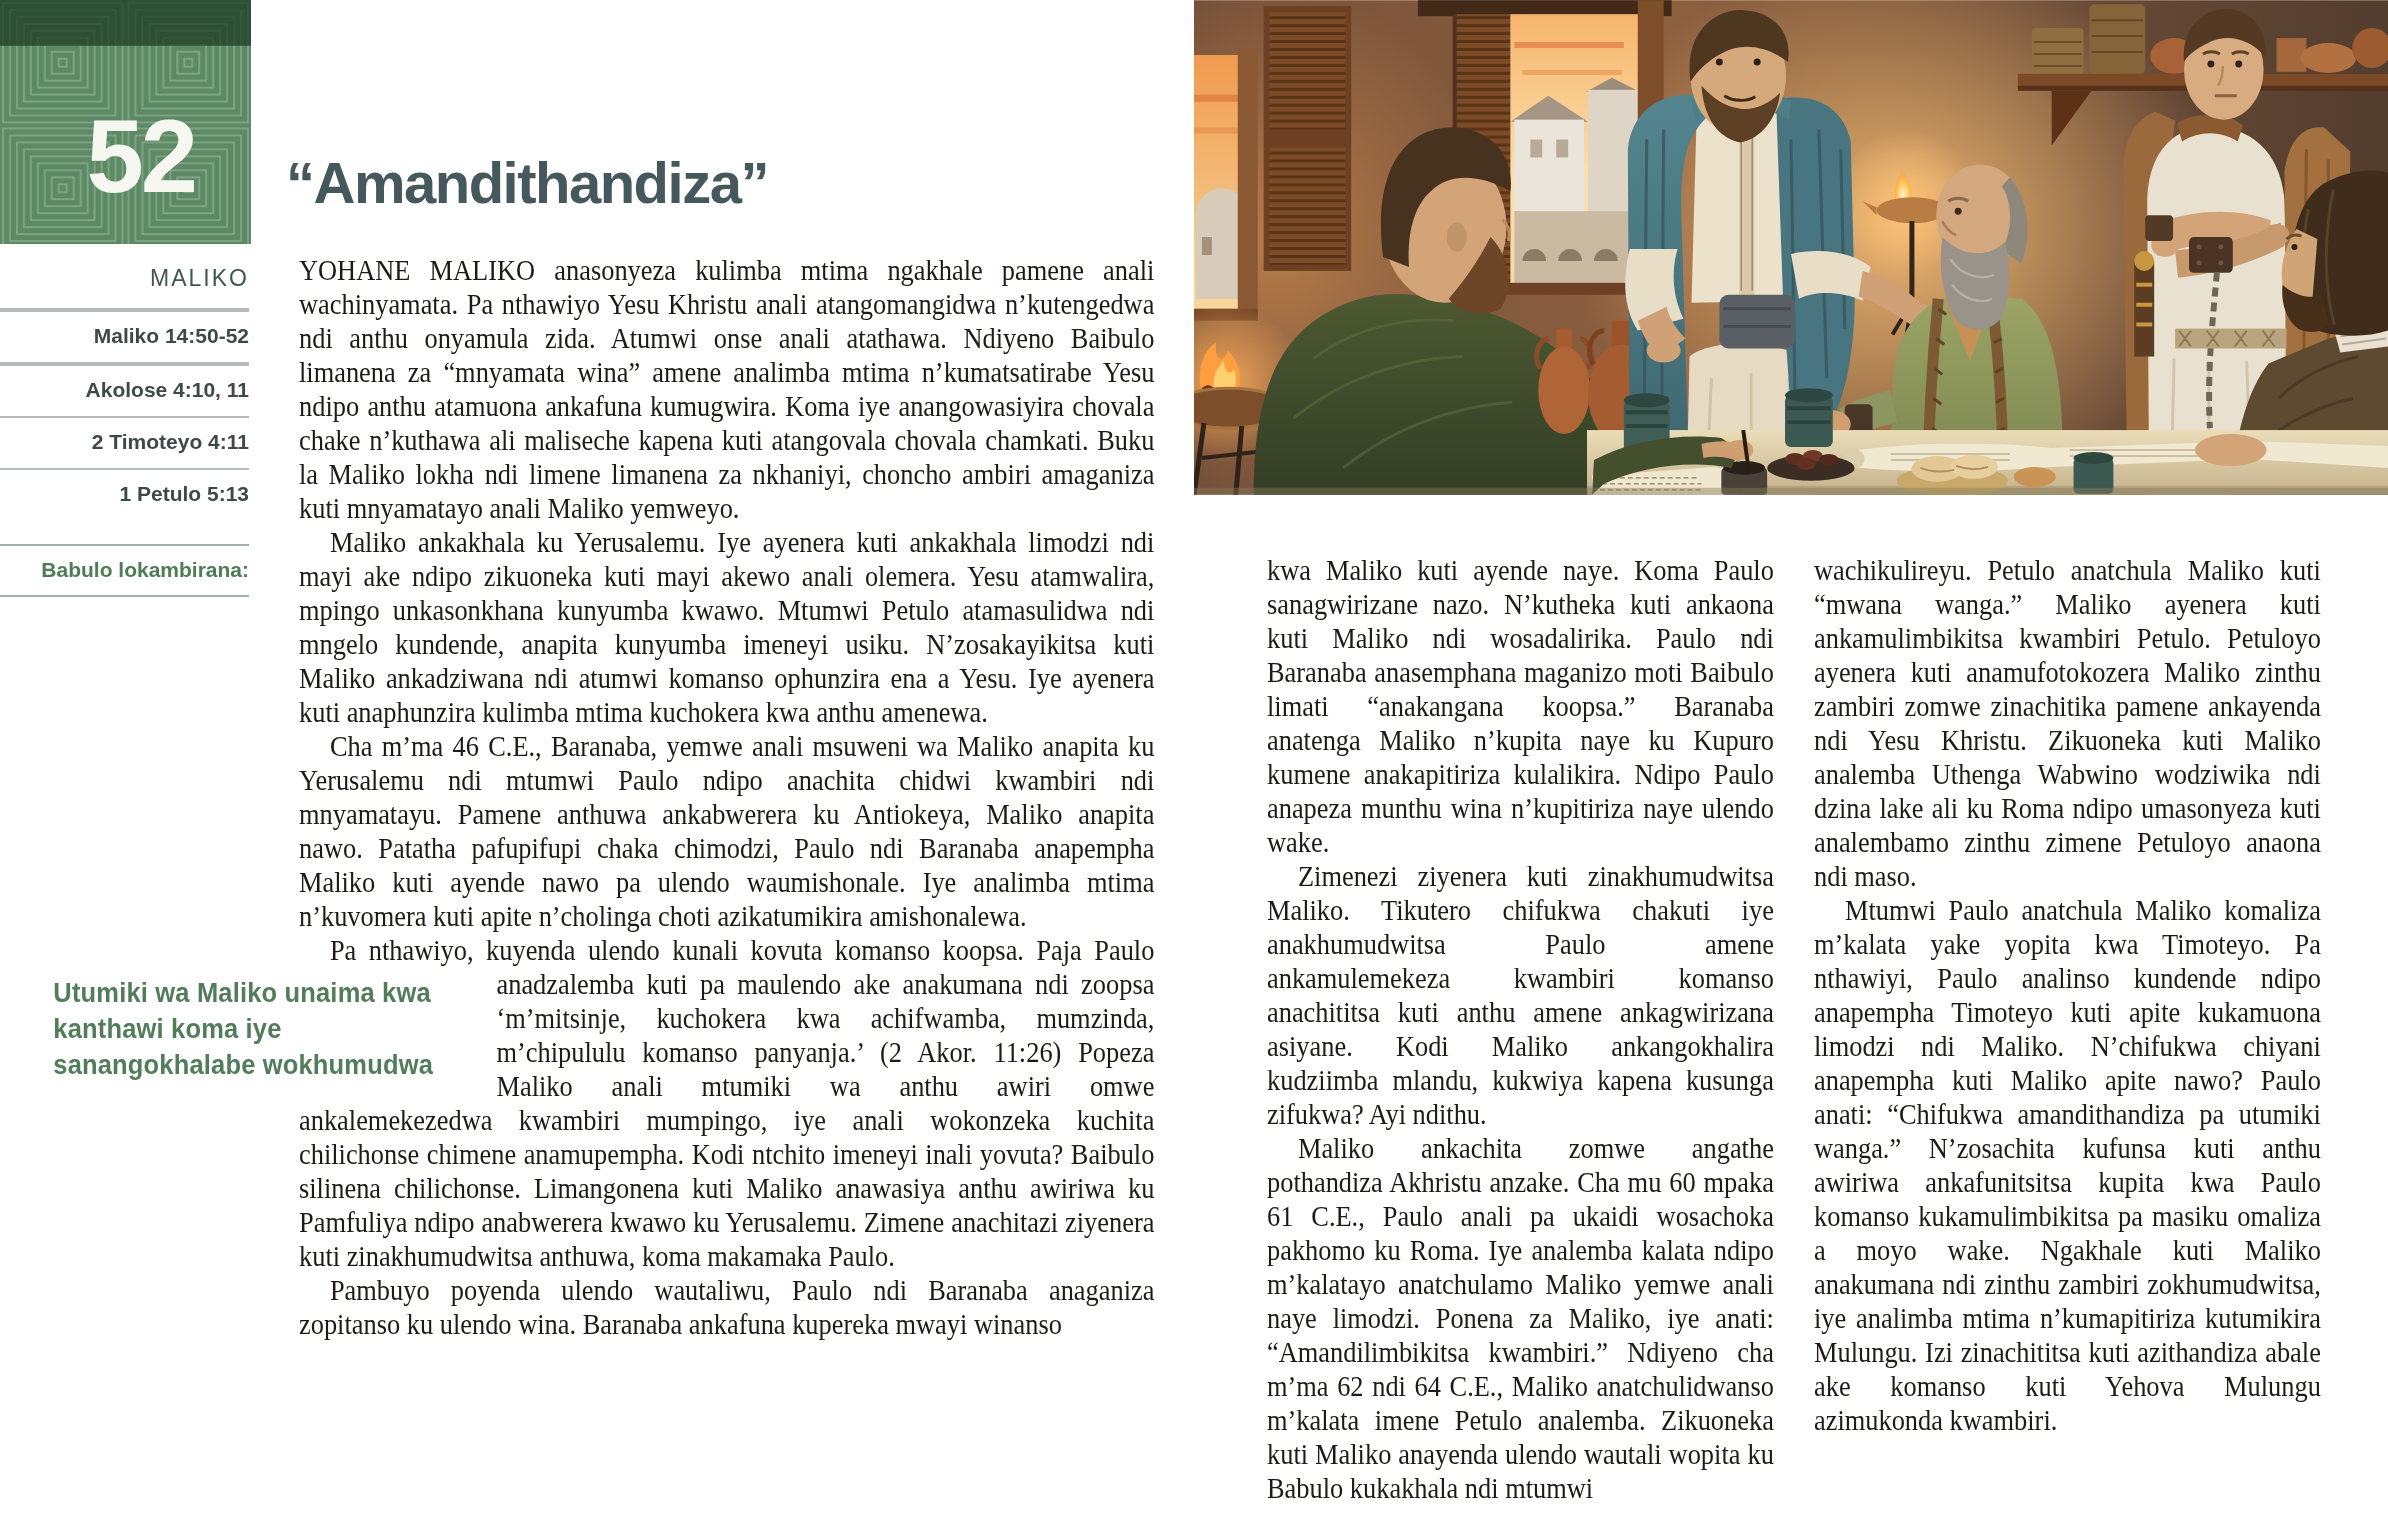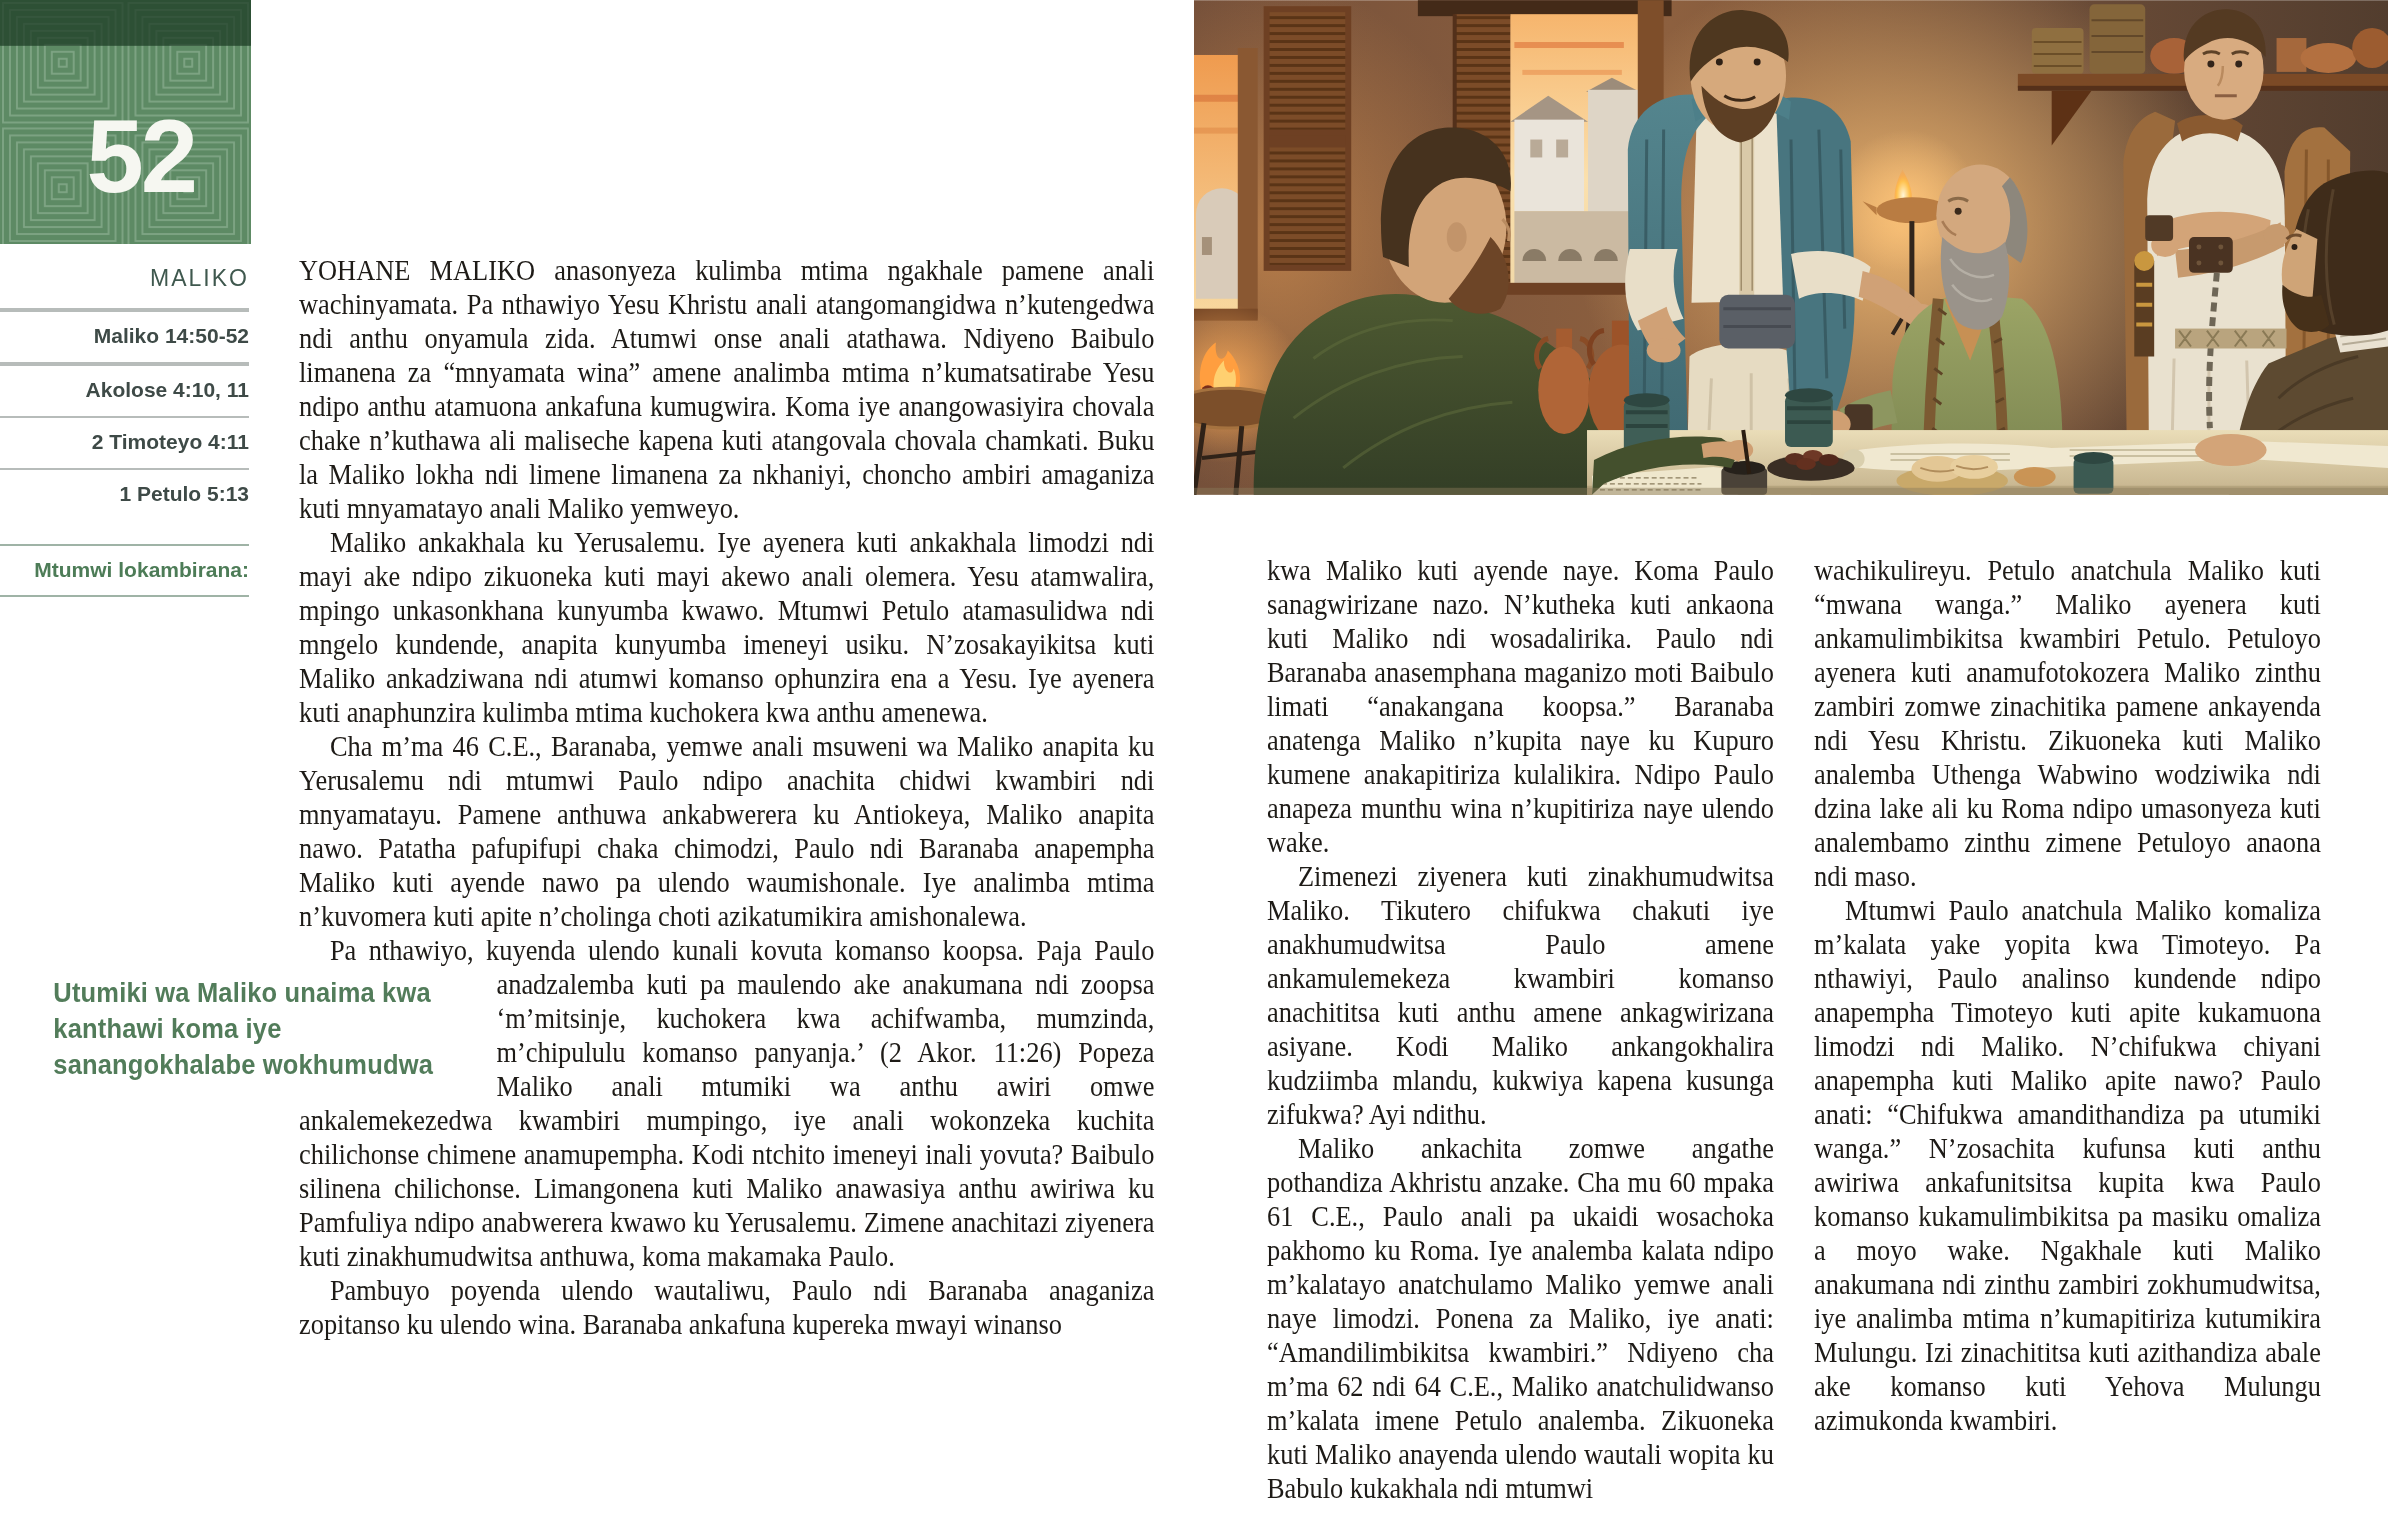--- a/index.html
+++ b/index.html
@@ -79,24 +79,25 @@
     <div class="sidebar-ref">Maliko 14:50-52</div>
     <hr class="rule">
     <hr class="rule">
     <div class="sidebar-ref">Akolose 4:10, 11</div>
     <hr class="rule">
     <div class="sidebar-ref">2 Timoteyo 4:11</div>
     <hr class="rule">
     <div class="sidebar-ref">1 Petulo 5:13</div>
     <div class="sidebar-gap"></div>
     <hr class="rule green">
-    <div class="sidebar-question-heading">Mtumwi lokambirana:</div>
+    <div class="sidebar-question-heading">Babulo lokambirana:</div>
     <hr class="rule green">
   </div>
 
+  <h1 class="page-title" style="margin:0;">“Amandithandiza”</h1>
 
   <div class="bodycol col1">
     <p>YOHANE MALIKO anasonyeza kulimba mtima ngakhale pamene anali wachinyamata. Pa nthawiyo Yesu Khristu anali atangomangidwa n’kutengedwa ndi anthu onyamula zida. Atumwi onse anali atathawa. Ndiyeno Baibulo limanena za “mnyamata wina” amene analimba mtima n’kumatsatirabe Yesu ndipo anthu atamuona ankafuna kumugwira. Koma iye anangowasiyira chovala chake n’kuthawa ali maliseche kapena kuti atangovala chovala chamkati. Buku la Maliko lokha ndi limene limanena za nkhaniyi, choncho ambiri amaganiza kuti mnyamatayo anali Maliko yemweyo.</p>
     <p class="indent">Maliko ankakhala ku Yerusalemu. Iye ayenera kuti ankakhala limodzi ndi mayi ake ndipo zikuoneka kuti mayi akewo anali olemera. Yesu atamwalira, mpingo unkasonkhana kunyumba kwawo. Mtumwi Petulo atamasulidwa ndi mngelo kundende, anapita kunyumba imeneyi usiku. N’zosakayikitsa kuti Maliko ankadziwana ndi atumwi komanso ophunzira ena a Yesu. Iye ayenera kuti anaphunzira kulimba mtima kuchokera kwa anthu amenewa.</p>
     <p class="indent">Cha m’ma 46 C.E., Baranaba, yemwe anali msuweni wa Maliko anapita ku Yerusalemu ndi mtumwi Paulo ndipo anachita chidwi kwambiri ndi mnyamatayu. Pamene anthuwa ankabwerera ku Antiokeya, Maliko anapita nawo. Patatha pafupifupi chaka chimodzi, Paulo ndi Baranaba anapempha Maliko kuti ayende nawo pa ulendo waumishonale. Iye analimba mtima n’kuvomera kuti apite n’cholinga choti azikatumikira amishonalewa.</p>
     <p class="indent"><span>Pa nthawiyo, kuyenda ulendo kunali kovuta komanso koopsa. Paja Paulo anadzalemba kuti pa maulendo ake anakumana ndi zoopsa </span><span class="pullquote">Utumiki wa Maliko unaima kwa kanthawi koma iye sanangokhalabe wokhumudwa</span><span>‘m’mitsinje, kuchokera kwa achifwamba, mumzinda, m’chipululu komanso panyanja.’ (2 Akor. 11:26) Popeza Maliko anali mtumiki wa anthu awiri omwe ankalemekezedwa kwambiri mumpingo, iye anali wokonzeka kuchita chilichonse chimene anamupempha. Kodi ntchito imeneyi inali yovuta? Baibulo silinena chilichonse. Limangonena kuti Maliko anawasiya anthu awiriwa ku Pamfuliya ndipo anabwerera kwawo ku Yerusalemu. Zimene anachitazi ziyenera kuti zinakhumudwitsa anthuwa, koma makamaka Paulo.</span></p>
     <p class="indent">Pambuyo poyenda ulendo wautaliwu, Paulo ndi Baranaba anaganiza zopitanso ku ulendo wina. Baranaba ankafuna kupereka mwayi winanso</p>
   </div>
 
   <div class="illustration">

